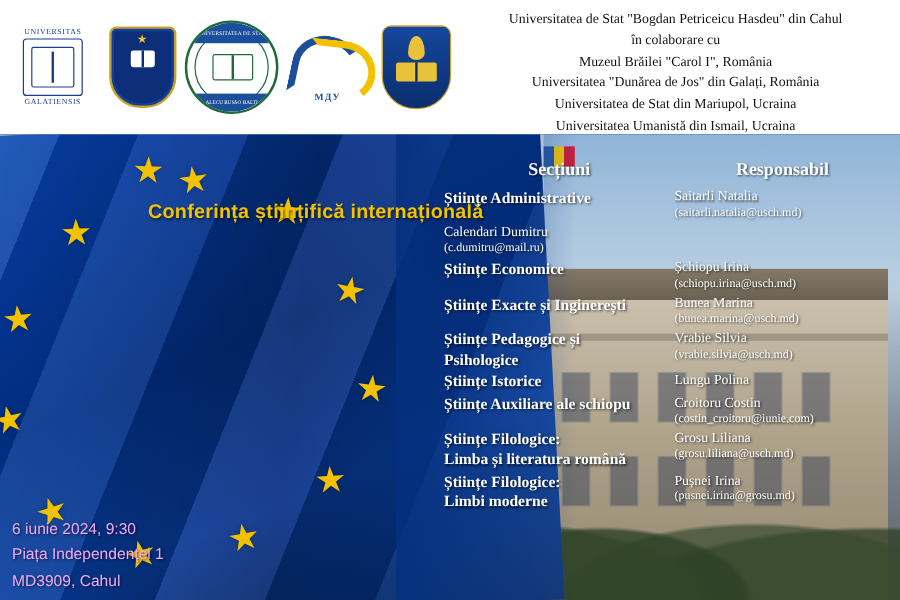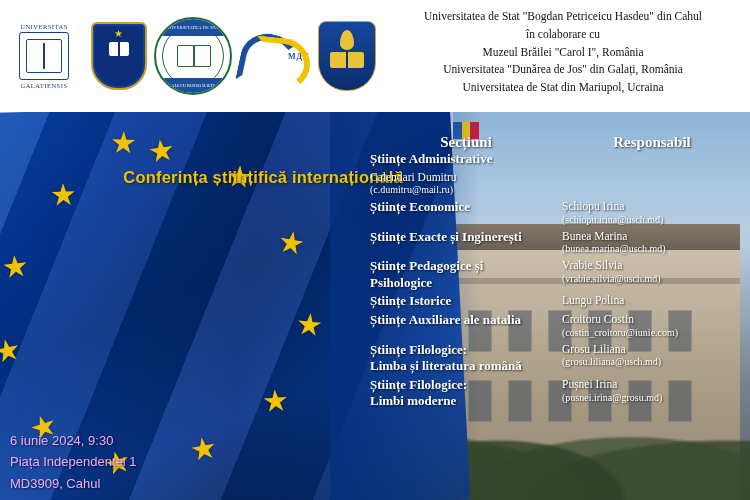--- a/index.html
+++ b/index.html
@@ -165,21 +165,21 @@
   }
   .logo3 .seal .book:after {
     content: "";
     position: absolute;
     left: 50%; top: 0; bottom: 0;
     width: 1.4px; margin-left: -.7px;
     background: #1e6b3a;
   }
 
   
-  .logo4 { width: 74px; height: 70px; }
+  .logo4 { width: 74px; height: 70px; flex-direction: column; }
   .logo4 .mdu {
     width: 68px; height: 48px;
     position: relative;
   }
   .logo4 .arcblue {
     position: absolute;
     left: 4px; top: 2px;
     width: 46px; height: 40px;
     border: 6px solid #1b4f9c;
     border-bottom-color: transparent;
@@ -411,20 +411,21 @@
     right: 8px;
     top: 22px;
     width: 372px;
     z-index: 6;
     color: #ffffff;
   }
   .sec-head {
     display: flex;
     font-size: 15px;
     font-weight: bold;
+    margin-bottom: 6px;
     text-shadow: 1px 1px 2px rgba(0,0,0,.65);
   }
   .sec-head .c1 { width: 192px; text-align: center; }
   .sec-head .c2 { width: 180px; text-align: center; }
 
   .sec-row {
     display: flex;
     margin-bottom: 2px;
   }
   .sec-row .c1 {
@@ -498,20 +499,21 @@
       </div>
 
     </div>
 
     <div class="header-text">
       <div>Universitatea de Stat "Bogdan Petriceicu Hasdeu" din Cahul</div>
       <div>în colaborare cu</div>
       <div>Muzeul Brăilei "Carol I", România</div>
       <div>Universitatea "Dunărea de Jos" din Galați, România</div>
       <div>Universitatea de Stat din Mariupol, Ucraina</div>
+      <div>Universitatea Umanistă din Ismail, Ucraina</div>
     </div>
   </div>
 
   <div class="main">
 
     <div class="photo"></div>
 
     <div class="building">
       <div class="bld-roof"></div>
       <div class="bld-body">
@@ -565,20 +567,24 @@
     </div>
 
     <div class="sections">
       <div class="sec-head">
         <div class="c1">Secțiuni</div>
         <div class="c2">Responsabil</div>
       </div>
 
       <div class="sec-row">
         <div class="c1">Științe Administrative</div>
+        <div class="c2">
+          <span>Saitarli Natalia</span>
+          <span class="email">(saitarli.natalia@usch.md)</span>
+        </div>
       </div>
 
       <div class="sec-row">
         <div class="c2">
           <span>Calendari Dumitru</span>
           <span class="email">(c.dumitru@mail.ru)</span>
         </div>
       </div>
 
       <div class="sec-row">
@@ -609,21 +615,21 @@
       </div>
 
       <div class="sec-row">
         <div class="c1">Științe Istorice</div>
         <div class="c2">
           <span>Lungu Polina</span>
         </div>
       </div>
 
       <div class="sec-row">
-        <div class="c1">Științe Auxiliare ale natalia</div>
+        <div class="c1">Științe Auxiliare ale schiopu</div>
         <div class="c2">
           <span>Croitoru Costin</span>
           <span class="email">(costin_croitoru@iunie.com)</span>
         </div>
       </div>
 
       <div class="sec-row">
         <div class="c1">
           <span>Științe Filologice:</span>
           <span class="sub">Limba și literatura română</span>

